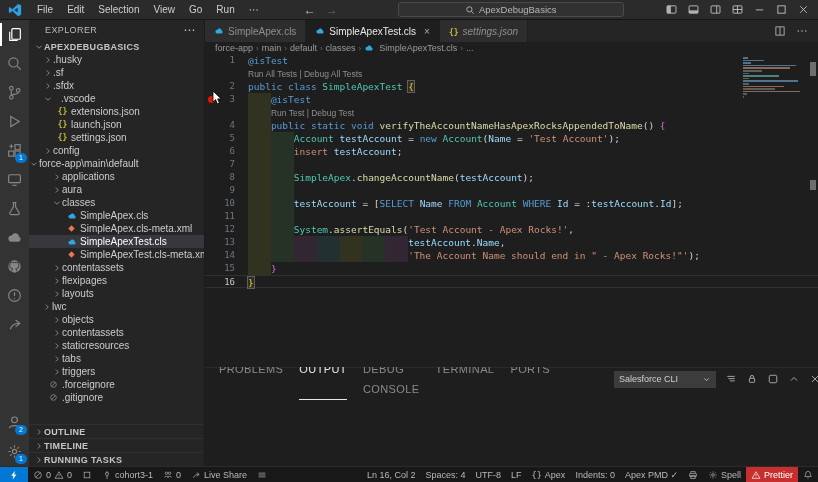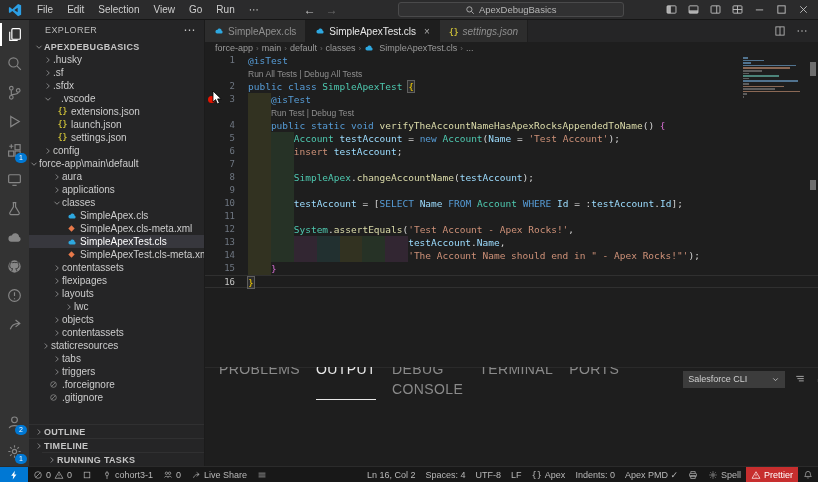--- a/index.html
+++ b/index.html
@@ -66,21 +66,21 @@
   .c-b1{color:#ffd700}.c-b2{color:#da70d6}
   .match{outline:1px solid #5f5f5f;background:rgba(100,100,100,.22);}
   .caret{display:inline-block;width:1px;height:10px;background:#aeafad;vertical-align:-1px;}
   #minimap{position:absolute;top:3px;right:13px;width:62px;}
   #minimap .mrow{margin-bottom:1px;}
   #ruler{position:absolute;top:0;right:0;width:10px;height:100%;}
   .rmark{position:absolute;right:2px;width:6px;background:#8a8a8a;opacity:.75;}
   
   #panel{height:99px;background:#1e1e1e;border-top:1px solid #2a2a2a;box-sizing:border-box;display:flex;flex-direction:column;}
   #panel-tabs{height:22px;display:flex;align-items:center;padding-left:14px;flex-shrink:0;}
-  .ptab{margin-right:16px;font-size:14px;letter-spacing:.4px;color:#8a8a8a;line-height:20px;border-bottom:1px solid transparent;cursor:default;}
+  .ptab{margin-right:16px;font-size:11px;letter-spacing:.4px;color:#8a8a8a;line-height:20px;border-bottom:1px solid transparent;cursor:default;}
   .ptab.active{color:#e7e7e7;border-bottom-color:#e7e7e7;}
   #panel-right{margin-left:auto;display:flex;align-items:center;gap:9px;padding-right:12px;color:#c0c0c0;padding-left:48px;}
   #panel-select{width:92px;height:15px;background:#3c3c3c;border:1px solid #3c3c3c;color:#cfcfcf;font-size:9px;
                 display:flex;align-items:center;padding:0 4px;justify-content:space-between;}
   
   #statusbar{position:absolute;left:0;top:466px;width:818px;height:16px;background:#181818;border-top:1px solid #2b2b2b;
              box-sizing:border-box;display:flex;align-items:center;font-size:9px;color:#b8b8b8;}
   .sitem{display:flex;align-items:center;gap:3px;padding:0 5px;height:100%;white-space:nowrap;}
   .sitem.remote{background:#0078d4;color:#ffffff;width:18px;justify-content:center;}
   .sitem.error{background:#c72e2e;color:#ffffff;}
@@ -358,29 +358,29 @@
               </svg>
             </span>
             <span>force-app\main\default</span>
           </div>
           <div class="trow" style="padding-left: 23px;">
             <span class="chev">
               <svg viewBox="0 0 16 16" width="10" height="10" fill="none" stroke="currentColor" stroke-width="1.1">
                 <path d="M6 4l4 4-4 4"></path>
               </svg>
             </span>
+            <span>applications</span>
+          </div>
+          <div class="trow" style="padding-left: 23px;">
+            <span class="chev">
+              <svg viewBox="0 0 16 16" width="10" height="10" fill="none" stroke="currentColor" stroke-width="1.1">
+                <path d="M6 4l4 4-4 4"></path>
+              </svg>
+            </span>
             <span>aura</span>
-          </div>
-          <div class="trow" style="padding-left: 23px;">
-            <span class="chev">
-              <svg viewBox="0 0 16 16" width="10" height="10" fill="none" stroke="currentColor" stroke-width="1.1">
-                <path d="M6 4l4 4-4 4"></path>
-              </svg>
-            </span>
-            <span>applications</span>
           </div>
           <div class="trow" style="padding-left: 23px;">
             <span class="chev">
               <svg viewBox="0 0 16 16" width="10" height="10" fill="none" stroke="currentColor" stroke-width="1.1">
                 <path d="M4 6l4 4 4-4"></path>
               </svg>
             </span>
             <span>classes</span>
           </div>
           <div class="trow" style="padding-left: 37px;">
@@ -440,21 +440,21 @@
             <span>flexipages</span>
           </div>
           <div class="trow" style="padding-left: 23px;">
             <span class="chev">
               <svg viewBox="0 0 16 16" width="10" height="10" fill="none" stroke="currentColor" stroke-width="1.1">
                 <path d="M6 4l4 4-4 4"></path>
               </svg>
             </span>
             <span>layouts</span>
           </div>
-          <div class="trow" style="padding-left: 35px;">
+          <div class="trow" style="padding-left: 13px;">
             <span class="chev">
               <svg viewBox="0 0 16 16" width="10" height="10" fill="none" stroke="currentColor" stroke-width="1.1">
                 <path d="M6 4l4 4-4 4"></path>
               </svg>
             </span>
             <span>lwc</span>
           </div>
           <div class="trow" style="padding-left: 23px;">
             <span class="chev">
               <svg viewBox="0 0 16 16" width="10" height="10" fill="none" stroke="currentColor" stroke-width="1.1">
@@ -464,21 +464,21 @@
             <span>objects</span>
           </div>
           <div class="trow" style="padding-left: 23px;">
             <span class="chev">
               <svg viewBox="0 0 16 16" width="10" height="10" fill="none" stroke="currentColor" stroke-width="1.1">
                 <path d="M6 4l4 4-4 4"></path>
               </svg>
             </span>
             <span>contentassets</span>
           </div>
-          <div class="trow" style="padding-left: 12px;">
+          <div class="trow" style="padding-left: 23px;">
             <span class="chev">
               <svg viewBox="0 0 16 16" width="10" height="10" fill="none" stroke="currentColor" stroke-width="1.1">
                 <path d="M6 4l4 4-4 4"></path>
               </svg>
             </span>
             <span>staticresources</span>
           </div>
           <div class="trow" style="padding-left: 23px;">
             <span class="chev">
               <svg viewBox="0 0 16 16" width="10" height="10" fill="none" stroke="currentColor" stroke-width="1.1">
@@ -528,21 +528,21 @@
             <span>OUTLINE</span>
           </div>
           <div class="trow section" style="padding-left: 5px;">
             <span class="chev">
               <svg viewBox="0 0 16 16" width="10" height="10" fill="none" stroke="currentColor" stroke-width="1.1">
                 <path d="M6 4l4 4-4 4"></path>
               </svg>
             </span>
             <span>TIMELINE</span>
           </div>
-          <div class="trow section" style="padding-left: 5px; margin-left: 13px;">
+          <div class="trow section" style="padding-left: 5px;">
             <span class="chev">
               <svg viewBox="0 0 16 16" width="10" height="10" fill="none" stroke="currentColor" stroke-width="1.1">
                 <path d="M6 4l4 4-4 4"></path>
               </svg>
             </span>
             <span>RUNNING TASKS</span>
           </div>
         </div>
     </div>
 

